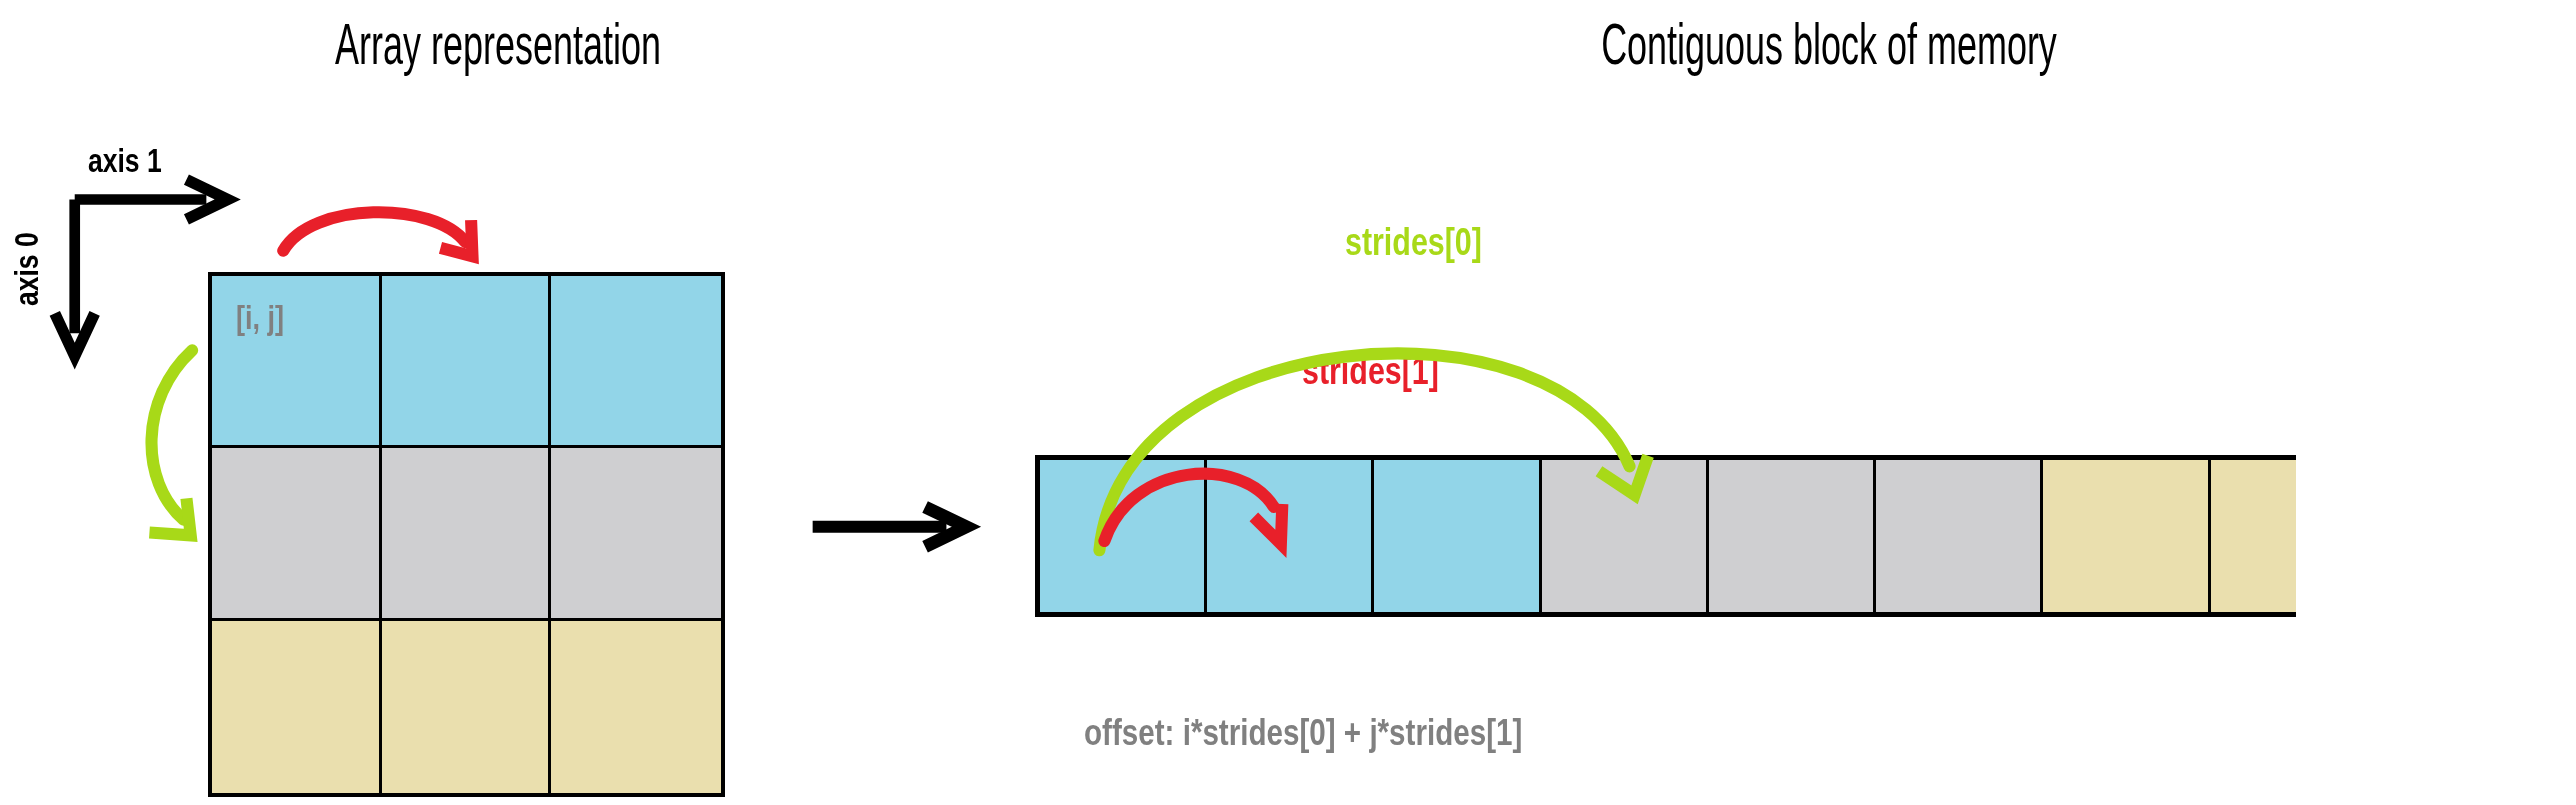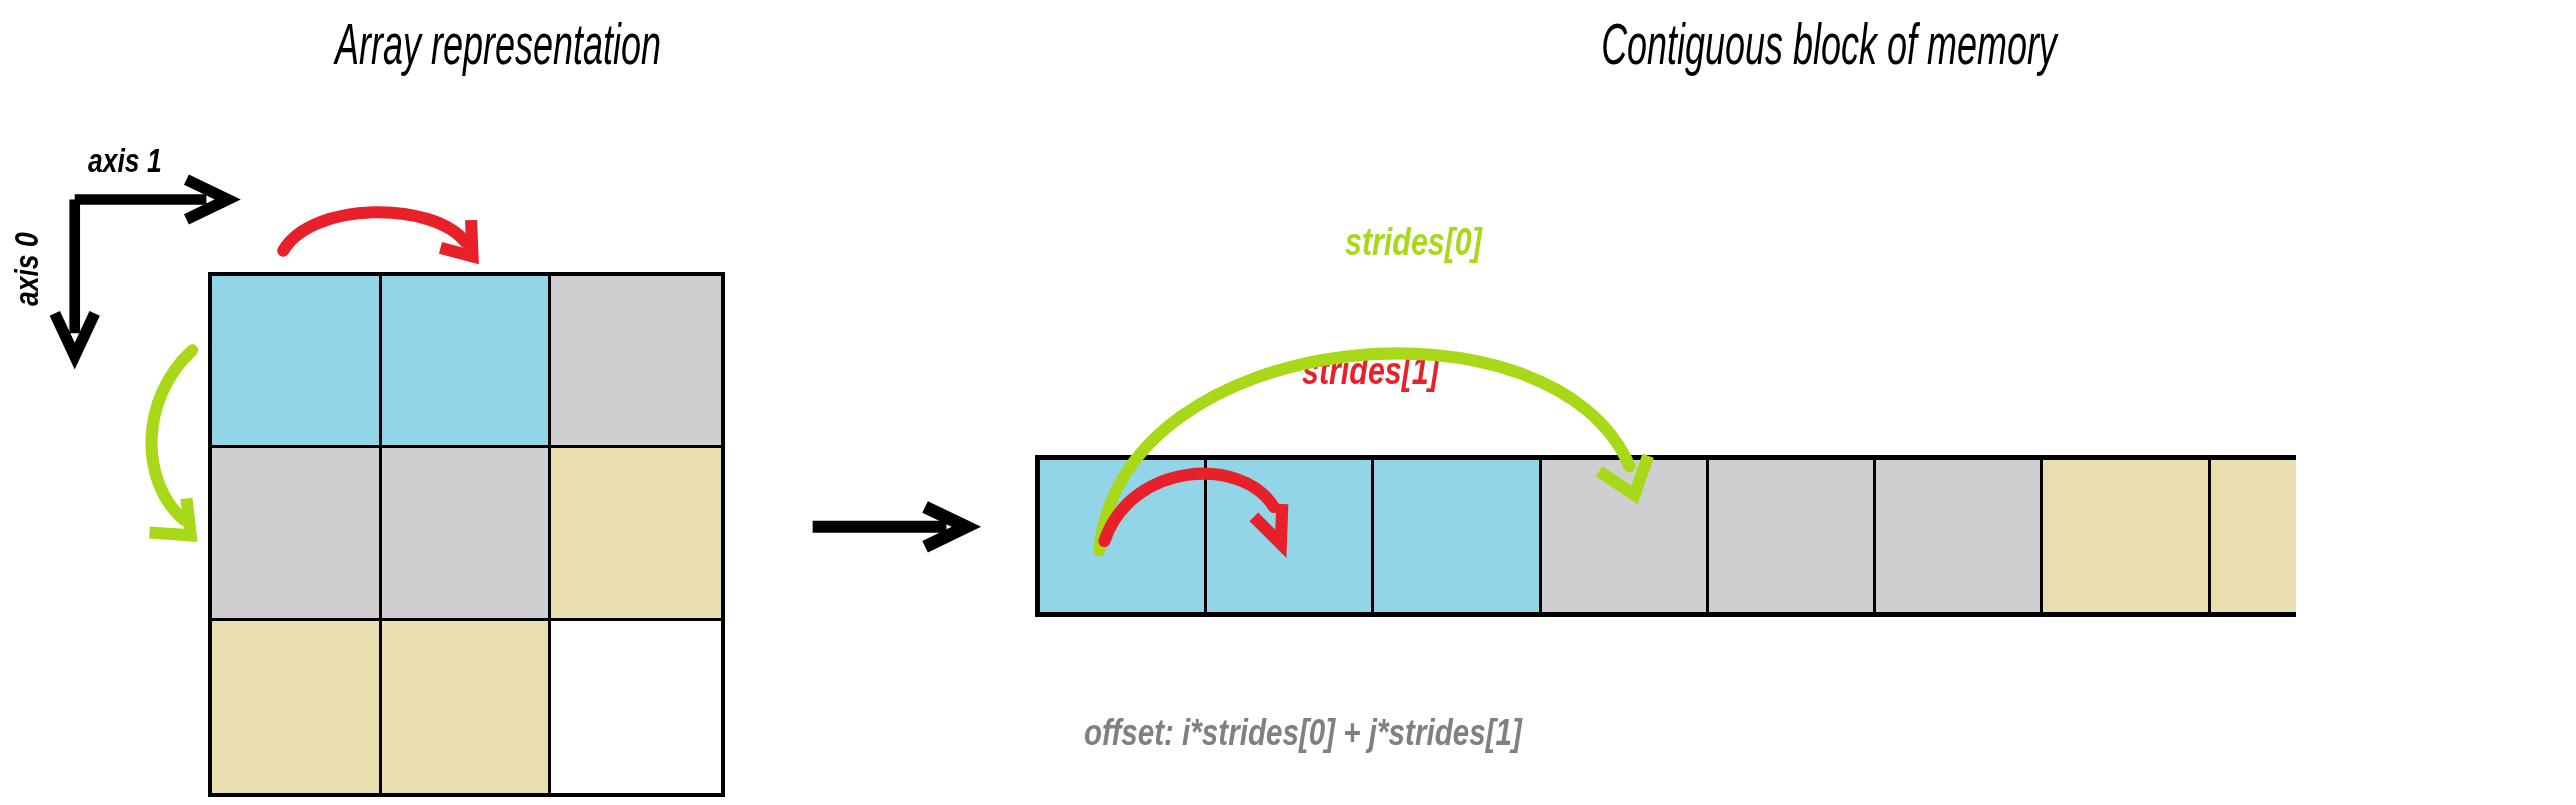--- a/index.html
+++ b/index.html
@@ -10,21 +10,20 @@
   }
   body {
     font-family: "Liberation Sans", sans-serif;
   }
   #canvas {
     position: relative;
     width: 2296px;
     height: 806px;
     background: #ffffff;
     overflow: hidden;
-    font-style: italic;
   }
   .title {
     position: absolute;
     font-family: "Liberation Sans", sans-serif;
     font-weight: 400;
     font-size: 58px;
     color: #000000;
     white-space: nowrap;
     transform: scaleX(0.62);
     transform-origin: center center;
@@ -159,20 +158,23 @@
 
   <div class="title" id="title-left">Array representation</div>
 
   <div class="title" id="title-right">Contiguous block of memory</div>
 
   <div class="axis-label" id="axis1-label">axis 1</div>
 
   <div class="axis-label" id="axis0-label">axis 0</div>
 
   <div id="grid">
+    <div class="cell" style="background:#92D5E8;">
+      <span class="cell-label" style="color: rgb(128, 128, 128);">[i, j]</span>
+    </div>
     <div class="cell" style="background:#92D5E8;"></div>
     <div class="cell" style="background:#92D5E8;"></div>
     <div class="cell" style="background:#CFCFD1;"></div>
     <div class="cell" style="background:#CFCFD1;"></div>
     <div class="cell" style="background:#CFCFD1;"></div>
     <div class="cell" style="background:#EADFAE;"></div>
     <div class="cell" style="background:#EADFAE;"></div>
     <div class="cell" style="background:#EADFAE;"></div>
   </div>
 

